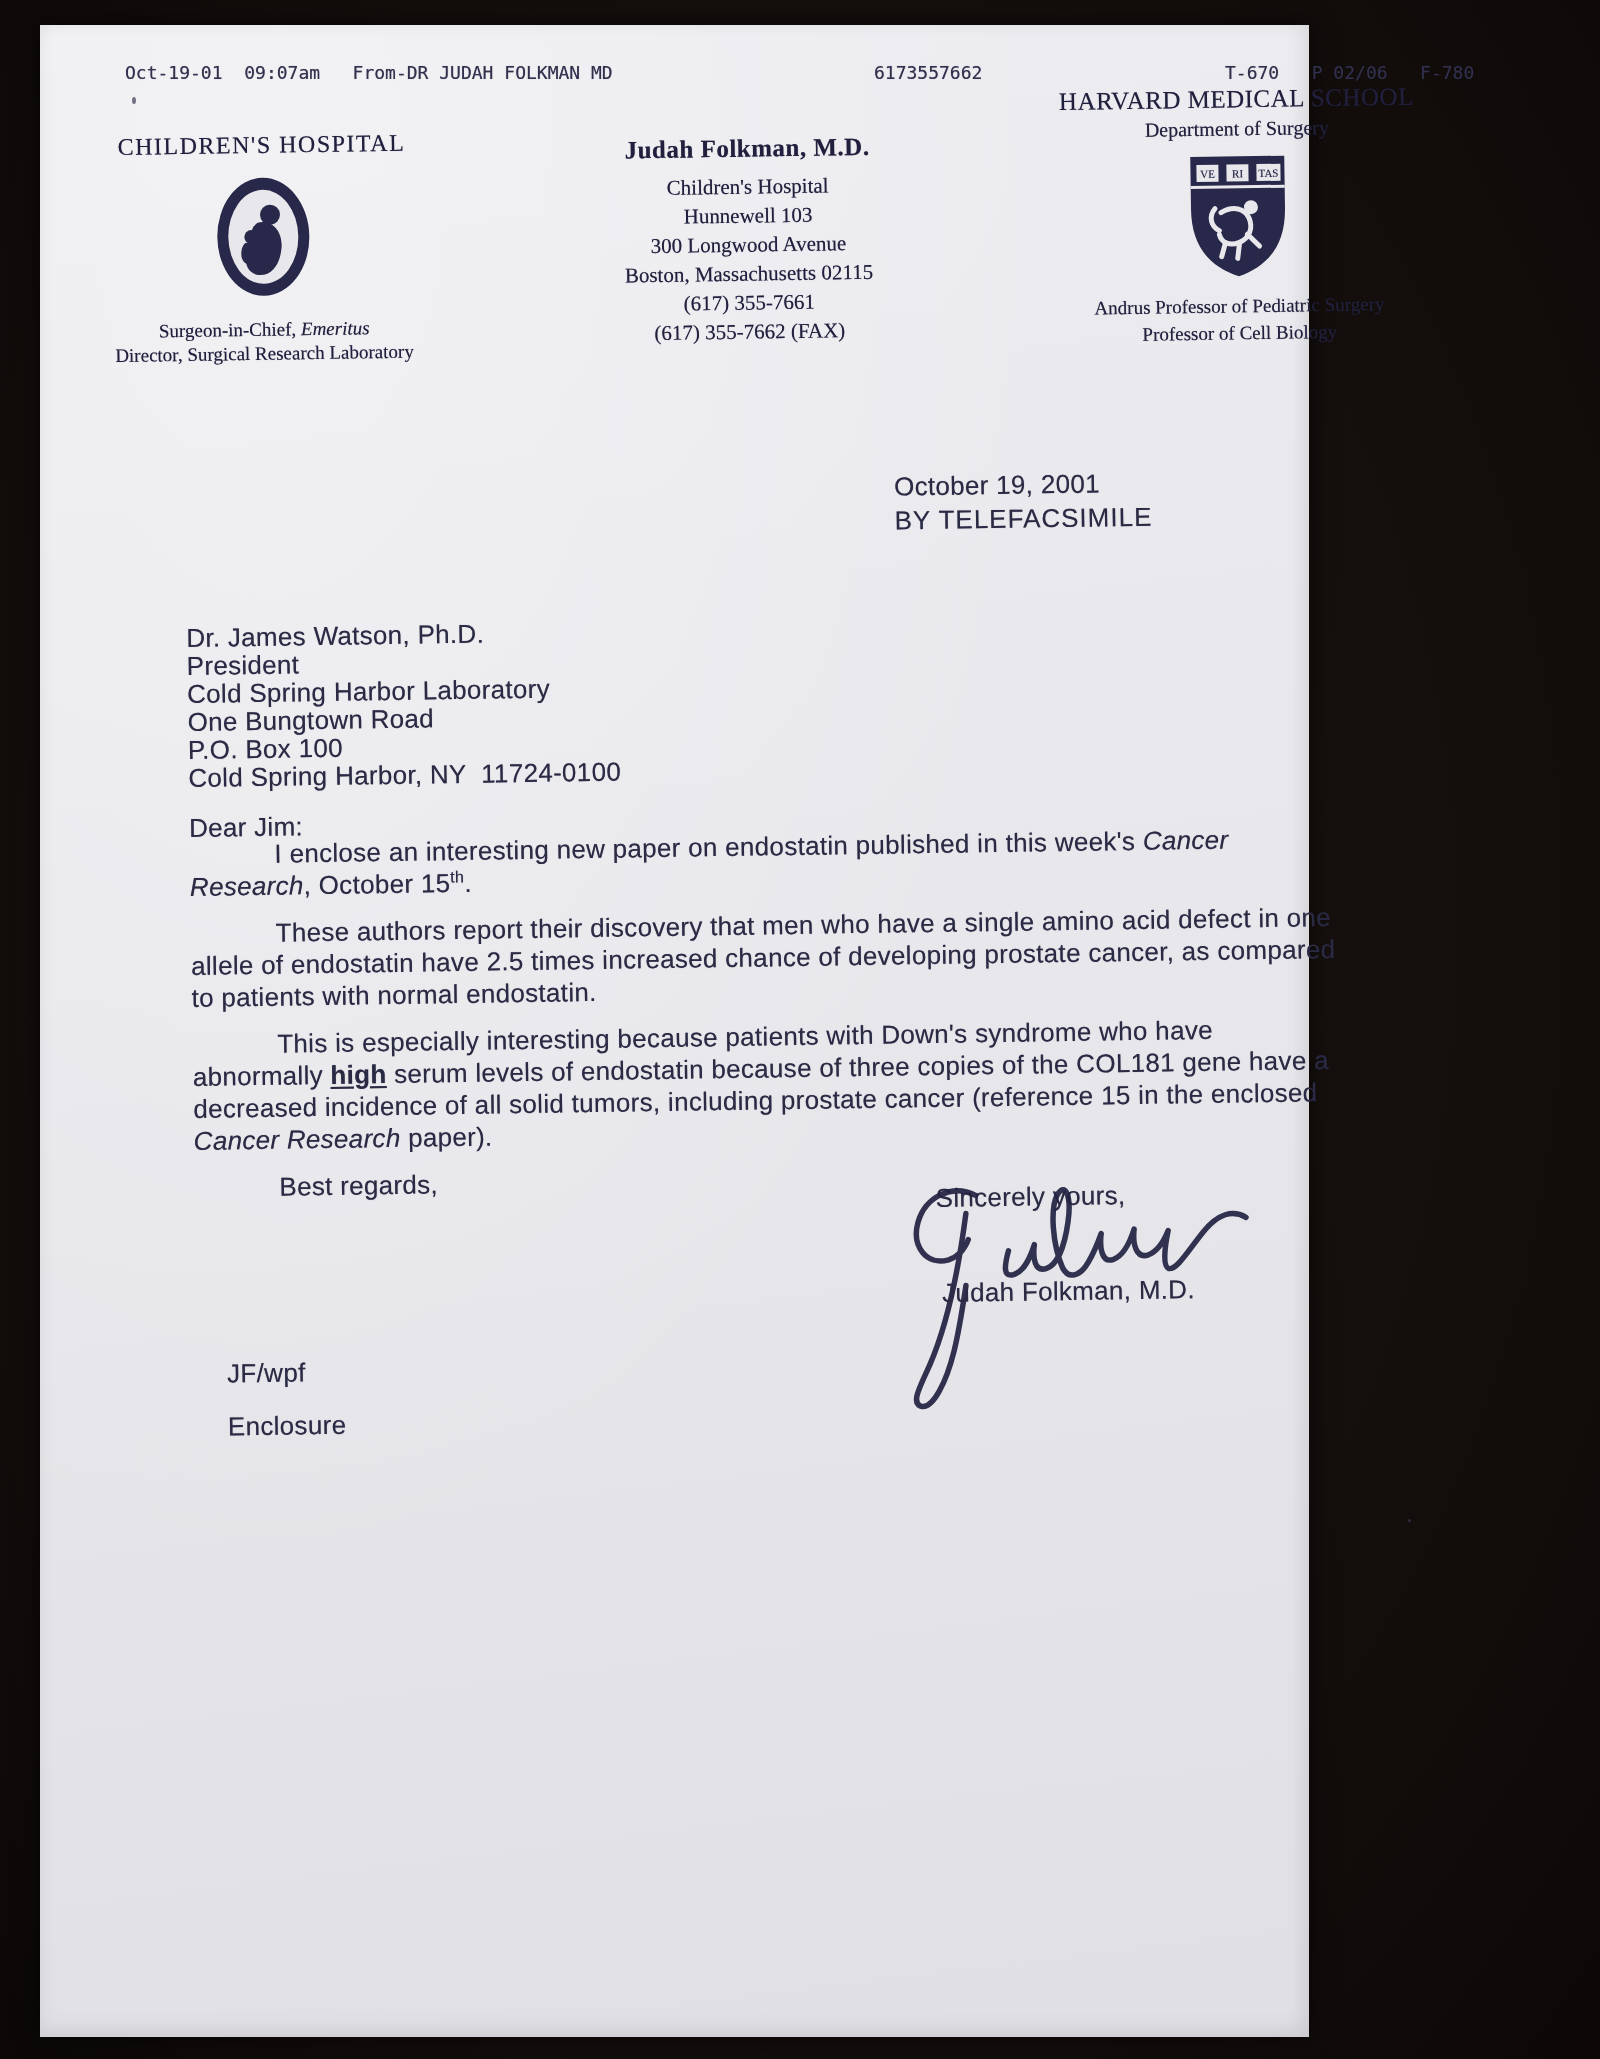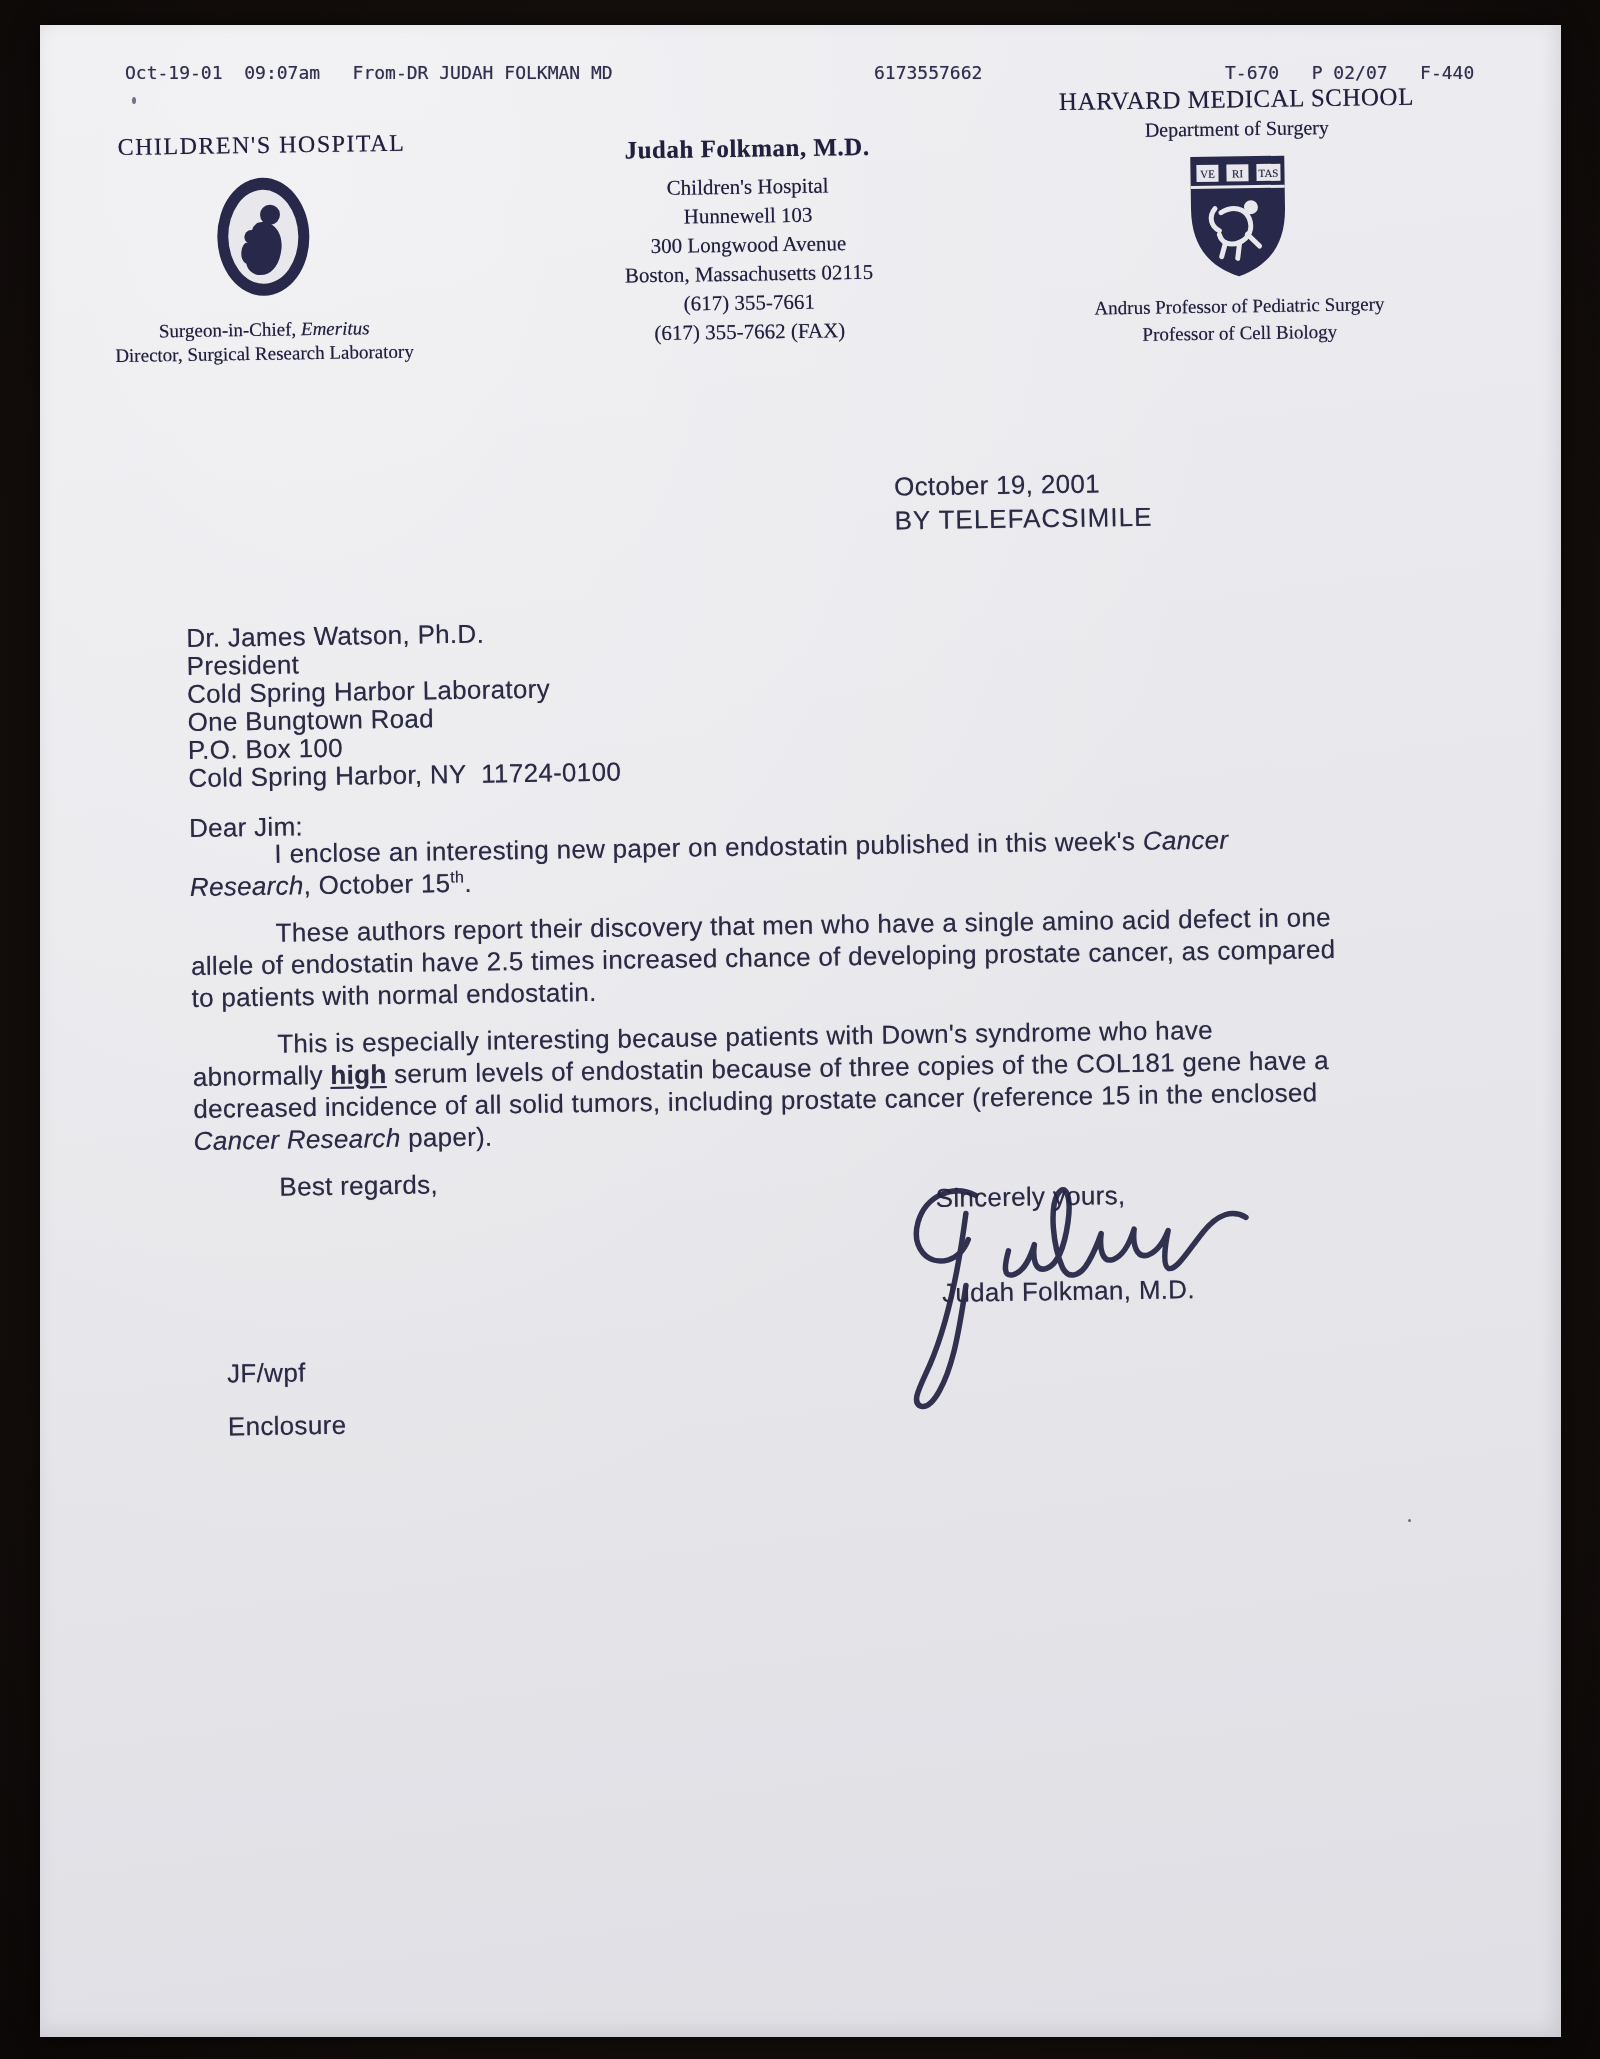--- a/index.html
+++ b/index.html
@@ -5,21 +5,21 @@
   * { margin:0; padding:0; box-sizing:border-box; }
   html,body { width:1600px; height:2059px; }
   body {
     position:relative;
     background:#16100d;
     background:radial-gradient(ellipse at 50% 45%, #1c1512 0%, #120d0b 75%, #0b0807 100%);
     font-family:"Liberation Sans", sans-serif;
     overflow:hidden;
   }
   .paper {
-    position:absolute; left:40px; top:25px; width:1521px; height:2012px;
+    position:absolute; left:40px; top:25px; width:1269px; height:2012px;
     background:
       radial-gradient(ellipse at 18% 8%, rgba(255,255,255,.30), transparent 55%),
       linear-gradient(173deg, #edecf0 0%, #e7e6ea 55%, #e0dfe5 100%);
     box-shadow:0 0 22px rgba(0,0,0,.65), inset -8px 0 18px rgba(0,0,0,.05), inset 0 -10px 20px rgba(0,0,0,.05);
     color:#2a2a44;
   }
   .fax-header { position:absolute; top:37px; left:0; width:100%;
     font-family:"DejaVu Sans Mono", monospace; font-size:18px; color:#31314e;
     text-shadow:0 0 .6px rgba(40,40,70,.5); }
   .fax-header span { position:absolute; white-space:pre; }
@@ -73,21 +73,21 @@
   .speck2 { left:1368px; top:1494px; width:3px; height:3px; }
 </style>
 </head>
 <body>
 
 <div class="paper">
 
   <div class="fax-header txt">
     <span class="fax-left">Oct-19-01  09:07am   From-DR JUDAH FOLKMAN MD</span>
     <span class="fax-center">6173557662</span>
-    <span class="fax-right">T-670   P 02/07   F-440</span>
+    <span class="fax-right">T-670   P 02/06   F-780</span>
   </div>
 
   <div class="speck speck1"></div>
   <div class="speck speck2"></div>
 
   <div class="tilt">
 
     <div class="lh-left txt">
       <div class="title">CHILDREN'S HOSPITAL</div>
       <svg width="100" height="125" viewBox="0 0 100 125">

